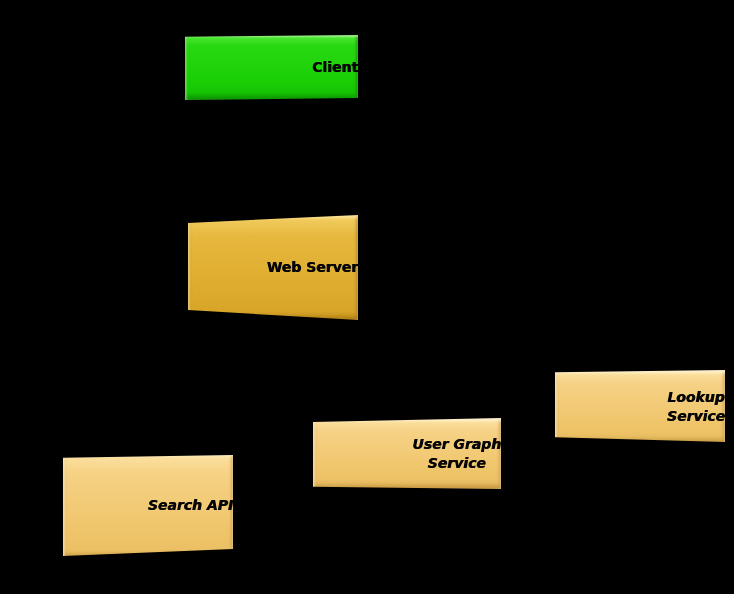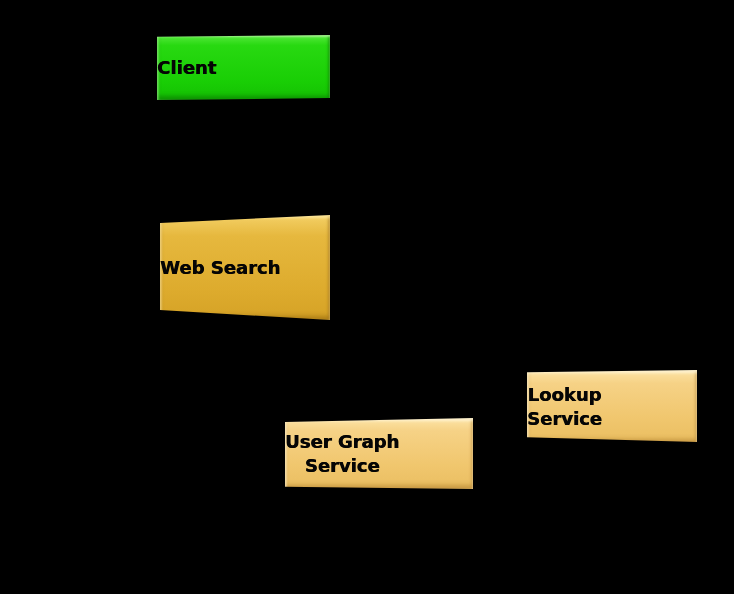--- a/index.html
+++ b/index.html
@@ -12,26 +12,27 @@
     width: 734px;
     height: 594px;
     background: #000000;
     overflow: hidden;
     font-family: "DejaVu Sans", sans-serif;
   }
   .node {
     position: absolute;
     display: flex;
     align-items: center;
-    justify-content: flex-start;
+    justify-content: flex-end;
     text-align: center;
     color: #050505;
     font-weight: 700;
-    font-size: 18px;
+    font-size: 14px;
     line-height: 1.3;
+    margin-left: 28px;
   }
   .node .label {
     white-space: pre-line;
     letter-spacing: 0px;
     text-shadow: 0.6px 0 0 #050505;
   }
   
   .node-client {
     left: 157px; top: 35px; width: 173px; height: 65px;
     background: linear-gradient(180deg, #55ea3c 0%, #28d911 16%, #19ce05 72%, #14bf03 100%);
@@ -54,43 +55,47 @@
     filter: drop-shadow(3px 4px 3px rgba(120,85,15,.6));
   }
   
   .node-light {
     background: linear-gradient(180deg, #fde4a6 0%, #f6d286 18%, #f0c66d 68%, #eabe61 100%);
     box-shadow: inset 0 3px 3px rgba(255,248,220,.8),
                 inset 2px 0 2px rgba(255,240,200,.45),
                 inset 0 -4px 4px rgba(168,118,38,.5),
                 inset -2px 0 2px rgba(185,135,48,.4);
     filter: drop-shadow(3px 4px 3px rgba(150,105,30,.6));
+    font-style: italic;
   }
   .node-search-api   { left: 35px;  top: 453px; width: 170px; height: 105px;
     clip-path: polygon(0 4.5%, 100% 2%, 100% 91.5%, 0 98%); }
   .node-user-graph   { left: 285px; top: 418px; width: 188px; height: 71px;
     clip-path: polygon(0 5.5%, 100% 0%, 100% 100%, 0 97%); }
   .node-lookup       { left: 527px; top: 370px; width: 170px; height: 73px;
     clip-path: polygon(0 3%, 100% 0%, 100% 98.5%, 0 92%); }
   .node-person       { left: 527px; top: 480px; width: 170px; height: 68px;
     clip-path: polygon(0 6%, 100% 0%, 100% 92.5%, 0 100%); }
 </style>
 </head>
 <body>
 
 <div class="canvas">
 
   <div class="node node-client">
     <span class="label">Client</span>
   </div>
 
   <div class="node node-web-server">
-    <span class="label">Web Search</span>
+    <span class="label">Web Server</span>
   </div>
 
+  <div class="node node-light node-search-api">
+    <span class="label">Search API</span>
+  </div>
 
   <div class="node node-light node-user-graph">
     <span class="label">User Graph
 Service</span>
   </div>
 
   <div class="node node-light node-lookup">
     <span class="label">Lookup
 Service</span>
   </div>

